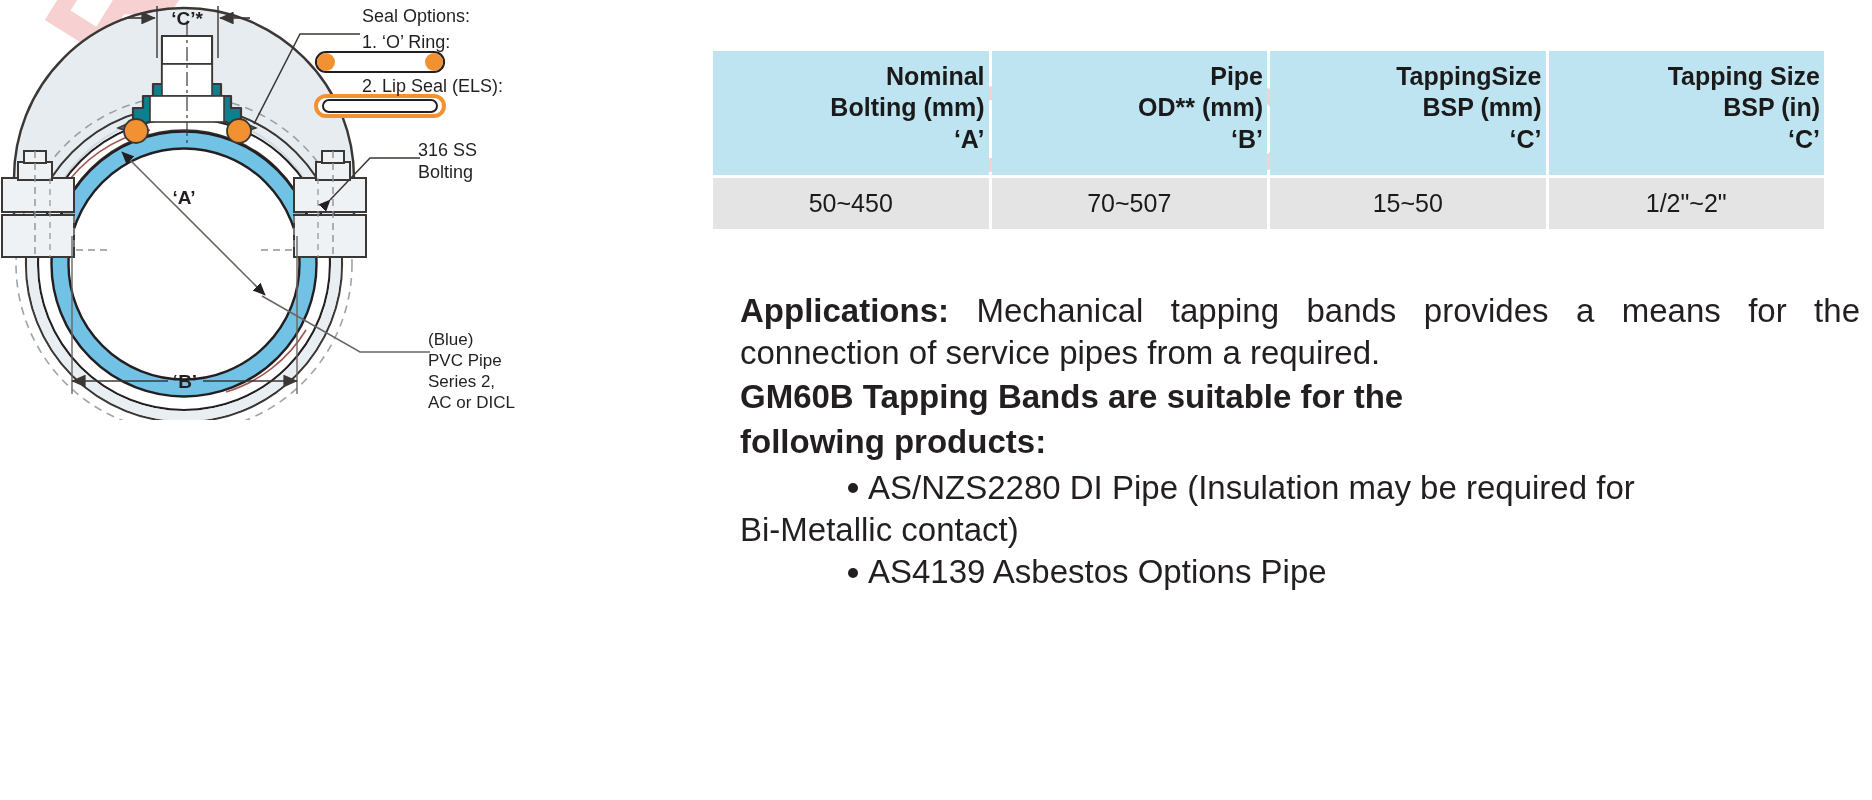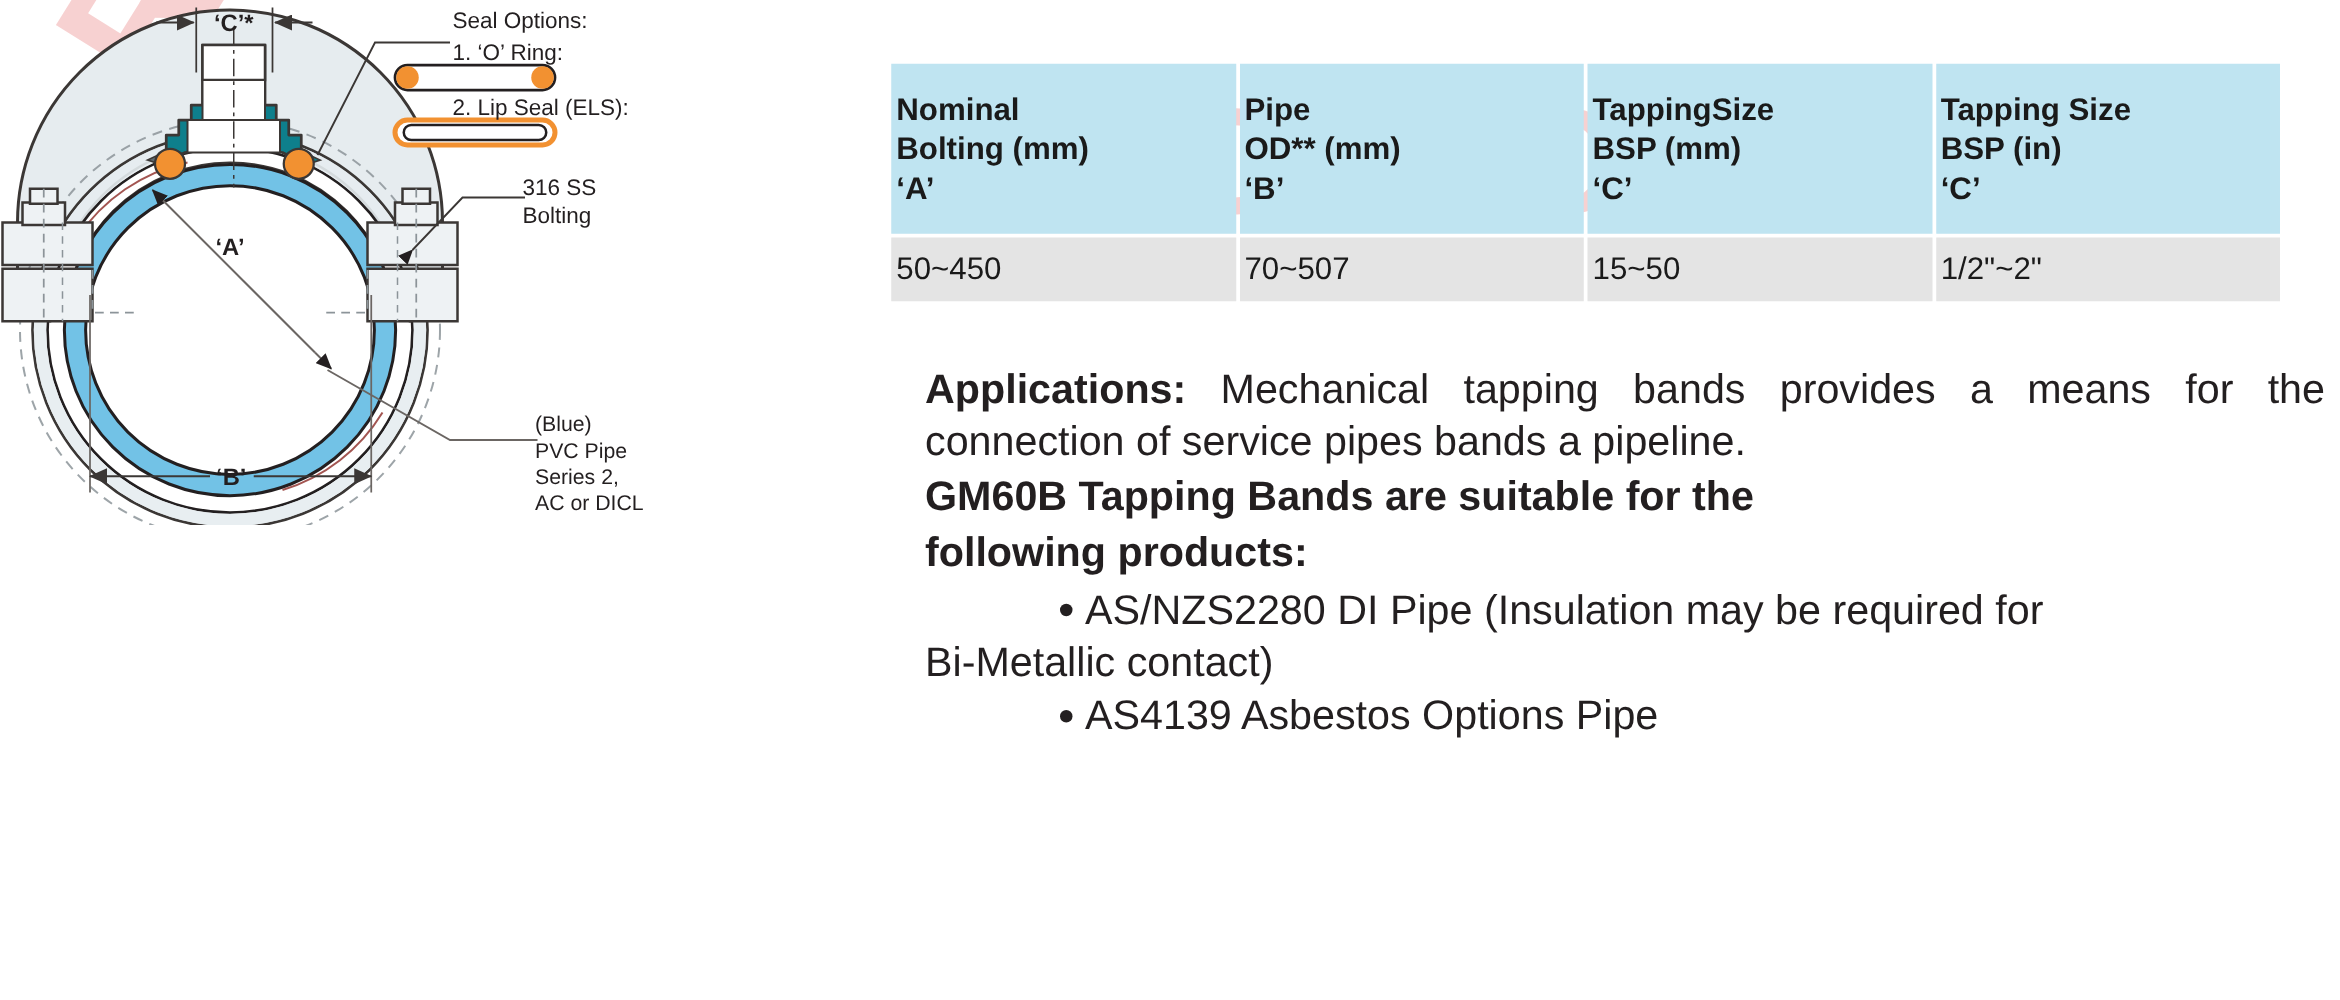--- a/index.html
+++ b/index.html
@@ -25,26 +25,26 @@
 
   
   #spec-table{
     position:absolute;left:710px;top:48px;width:1117px;
     border-collapse:separate;border-spacing:3px 3px;
     table-layout:fixed;
   }
   #spec-table th{
     background:#bfe4f1;color:#1a1a1a;
     font-size:25px;font-weight:700;line-height:1.25;
-    padding:16px 4px 14px;text-align:left;vertical-align:middle;
+    padding:4px 4px 14px;text-align:right;vertical-align:middle;
     border:0;height:106px;
   }
   #spec-table td{
     background:#e4e4e4;color:#1a1a1a;
-    font-size:25px;font-weight:400;
+    font-size:25px;font-weight:400;text-align:center;
     padding:11px 4px;border:0;
   }
   #spec-table th .hl{display:block;}
 
   
   #apps{
     position:absolute;left:740px;top:290px;width:1120px;
     font-size:33px;line-height:1.28;color:#231f20;
   }
   #apps .para{ text-align:justify; }
@@ -215,21 +215,21 @@
     <tr>
       <td>50~450</td>
       <td>70~507</td>
       <td>15~50</td>
       <td>1/2"~2"</td>
     </tr>
   </tbody>
 </table>
 
 <div id="apps">
-  <div class="para"><span class="lead">Applications:</span><span> Mechanical tapping bands provides a means for the connection of service pipes bands a pipeline.</span></div>
+  <div class="para"><span class="lead">Applications:</span><span> Mechanical tapping bands provides a means for the connection of service pipes from a required.</span></div>
   <div class="sub">GM60B Tapping Bands are suitable for the</div>
   <div class="sub">following products:</div>
   <ul>
     <li><span class="dot"></span><span>AS/NZS2280 DI Pipe (Insulation may be required for</span></li>
     <li class="cont"><span>Bi-Metallic contact)</span></li>
     <li><span class="dot"></span><span>AS4139 Asbestos Options Pipe</span></li>
   </ul>
 </div>
 
 </body></html>

